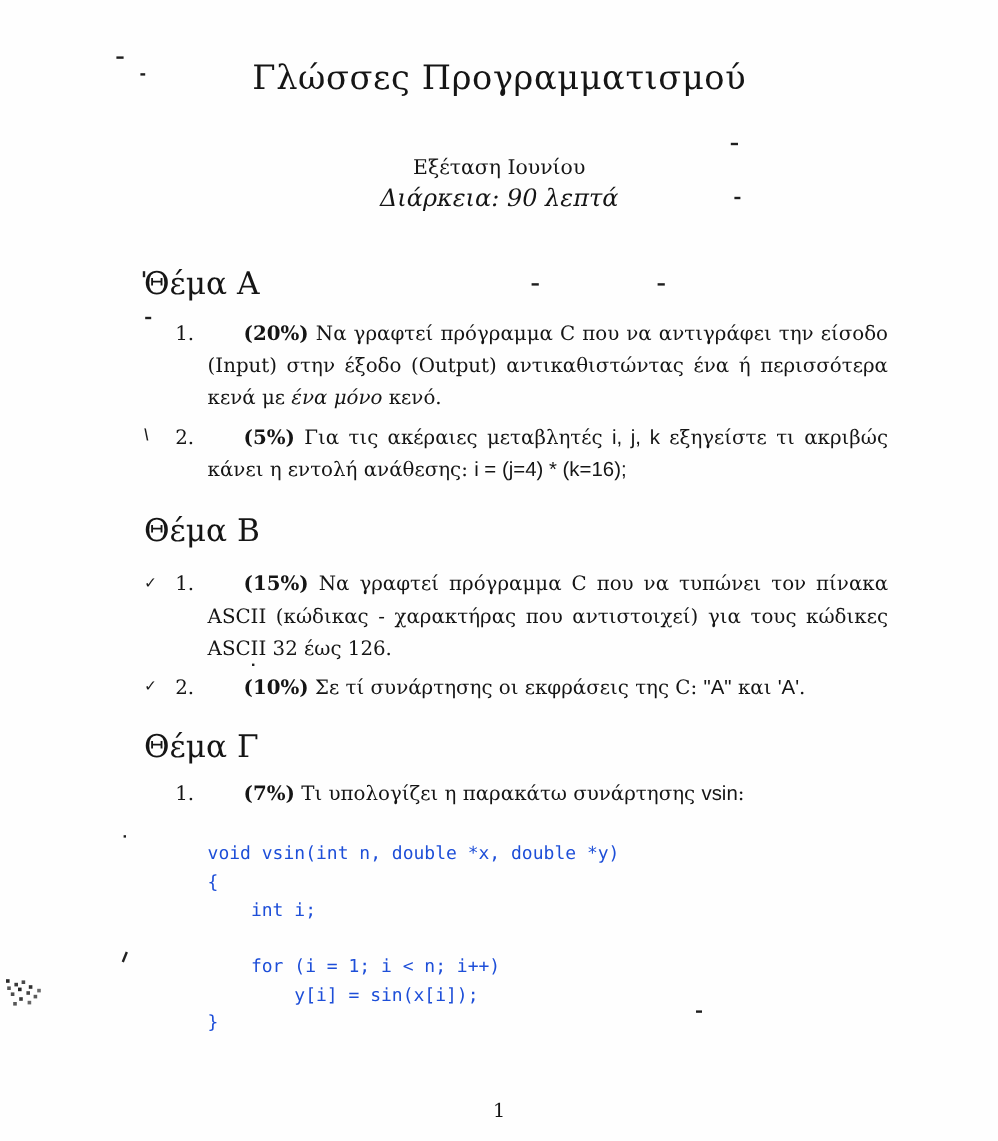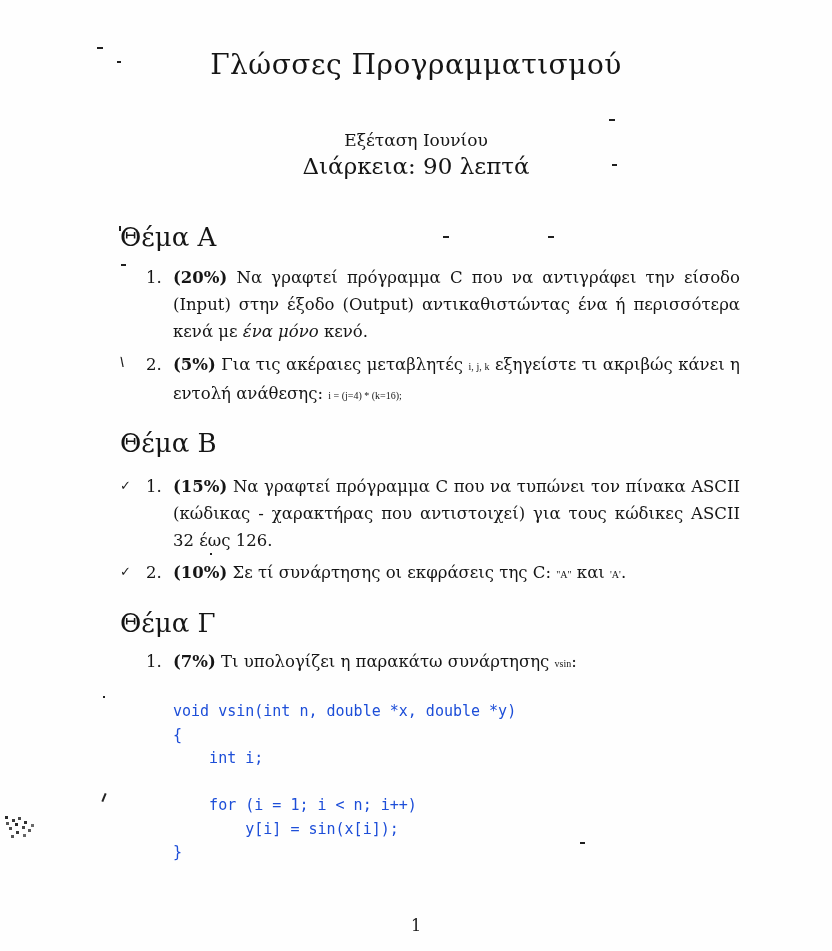--- a/index.html
+++ b/index.html
@@ -4,30 +4,30 @@
 <style>
   html,body { margin:0; padding:0; background:#e8e8e8; }
   .page {
     position:relative; width:832px; height:951px; margin:0 auto;
     background:#fefefe; color:#151515; overflow:hidden;
     font-family:"DejaVu Serif", serif;
   }
   .center { position:absolute; left:0; width:100%; text-align:center; }
   .doc-title { top:48px; font-size:28px; letter-spacing:0.5px; }
   .sub1 { top:130px; font-size:17px; }
-  .sub2 { top:153px; font-size:23px; }
+  .sub2 { top:153px; font-size:20px; font-style:italic; }
   .heading { position:absolute; left:120px; font-size:26px; font-weight:normal; }
   .item { position:absolute; left:120px; display:flex; align-items:flex-start; }
   .marker { width:26px; font-size:13px; padding-top:5px; color:#1c1c1c; }
   .marker.tick { font-size:12px; transform:rotate(6deg); font-weight:bold; }
   .num { width:27px; font-size:16.5px; line-height:27px; }
   .body { width:567px; font-size:16.5px; line-height:27px; text-align:justify; }
-  .pct { font-weight:bold; }
+  .pct { font-weight:bold;margin-left:30px; }
   .em { font-style:italic; }
-  .tt { font-family:Liberation Serif, serif; font-size:10px; }
+  .tt { font-family:Liberation Sans, sans-serif; font-size:17px; }
   .codeblock {
     position:absolute; left:173px; top:700px; margin:0;
     font-family:"DejaVu Sans Mono", monospace; font-size:15px; line-height:23.5px;
     white-space:pre; color:#1d4ed8;
   }
   .page-num { top:916px; font-size:16px; }
   .art { position:absolute; background:#1f1f1f; }
   .smudge {
     position:absolute; left:5px; top:816px; width:3px; height:3px; background:#2a2a2a;
     box-shadow: 7px 3px 0 #3a3a3a, 13px 1px 0 #4a4a4a, 19px 5px 0 #303030,

